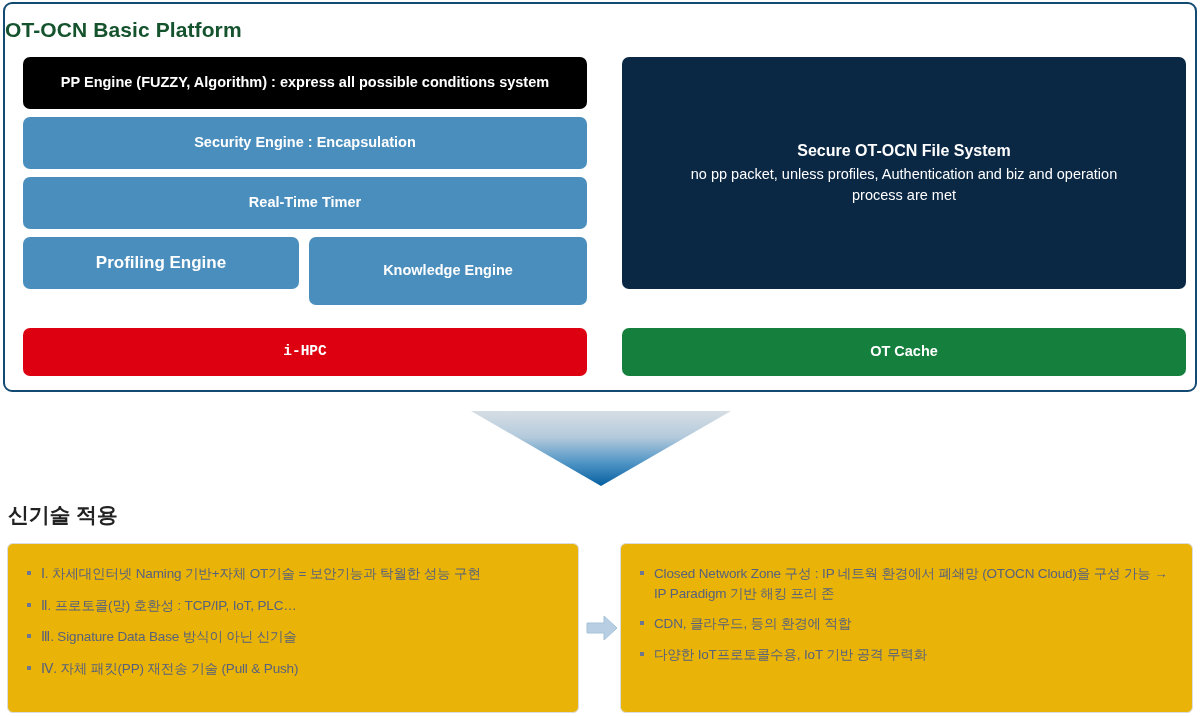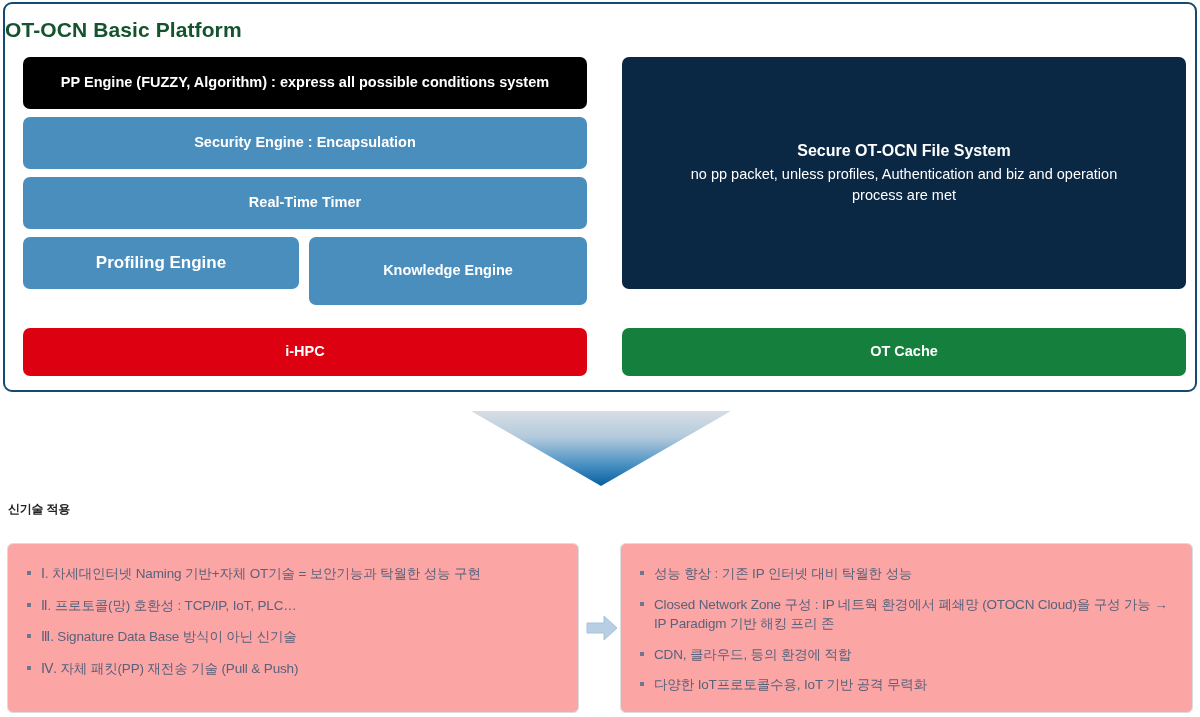--- a/index.html
+++ b/index.html
@@ -46,21 +46,21 @@
     display: flex;
     align-items: center;
     justify-content: center;
     text-align: center;
     color: #ffffff;
     line-height: 1.35;
   }
   .box-dark-blue { background: #000000; }
   .box-mid-blue  { background: #4a8ebe; }
   .box-navy      { background: #0a2744; }
-  .box-red       { background: #dc0010; }
+  .box-red       { background: #dc0010; font-family: Liberation Mono, monospace; }
   .box-green     { background: #15803d; }
 
   
   #box-pp-engine   { left: 18px;  top: 53px;  width: 564px; height: 52px;  font-size: 14.5px; font-weight: 600; }
   #box-security    { left: 18px;  top: 113px; width: 564px; height: 52px;  font-size: 14.5px; font-weight: 600; }
   #box-realtime    { left: 18px;  top: 173px; width: 564px; height: 52px;  font-size: 14.5px; font-weight: 600; }
   #box-profiling   { left: 18px;  top: 233px; width: 276px; height: 52px;  font-size: 17px; font-weight: 600; }
   #box-knowledge   { left: 304px; top: 233px; width: 278px; height: 68px;  font-size: 14.5px; font-weight: 600; }
   #box-ihpc        { left: 18px;  top: 324px; width: 564px; height: 48px;  font-size: 14.5px; font-weight: 600; }
 
@@ -86,35 +86,35 @@
     top: 411px;
     width: 260px;
     height: 75px;
   }
 
   
   #section-heading {
     position: absolute;
     left: 8px;
     top: 501px;
-    font-size: 12px;
+    font-size: 21px;
     font-weight: bold;
     color: #222222;
     letter-spacing: -0.2px;
   }
 
   
   .bottom-panel {
     position: absolute;
     top: 543px;
     height: 170px;
     box-sizing: border-box;
     border: 1px solid #d9dde2;
     border-radius: 6px;
-    background: #fca5a5;
+    background: #eab308;
     padding: 20px 16px 0 16px;
   }
   #bottom-left  { left: 7px;   width: 572px; }
   #bottom-right { left: 620px; width: 573px; }
 
   .bullet-list {
     list-style: none;
     margin: 0;
     padding: 0;
   }
@@ -211,18 +211,17 @@
     <li>Ⅳ. 자체 패킷(PP) 재전송 기술   (Pull &amp; Push)</li>
   </ul>
 </div>
 
 <svg id="mid-arrow" viewBox="0 0 32 28">
   <polygon points="1,9 18,9 18,2 31,14 18,26 18,19 1,19" fill="#b8cfe3" stroke="#a6c2da" stroke-width="1"></polygon>
 </svg>
 
 <div class="bottom-panel" id="bottom-right">
   <ul class="bullet-list">
-    <li>성능 향상 : 기존 IP 인터넷 대비 탁월한 성능</li>
     <li>Closed Network Zone 구성 : IP 네트웍 환경에서 폐쇄망 (OTOCN Cloud)을 구성 가능 → IP Paradigm 기반 해킹 프리 존</li>
     <li>CDN, 클라우드, 등의 환경에 적합</li>
     <li>다양한 IoT프로토콜수용, IoT 기반 공격 무력화</li>
   </ul>
 </div>
 
 </body></html>

